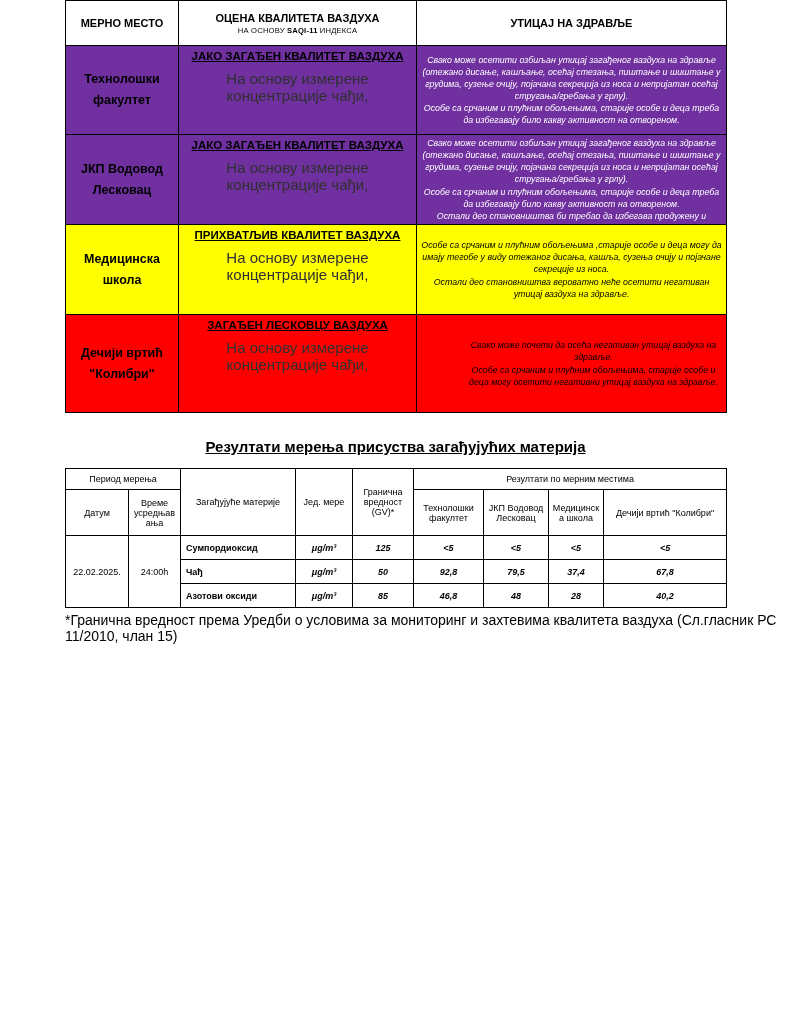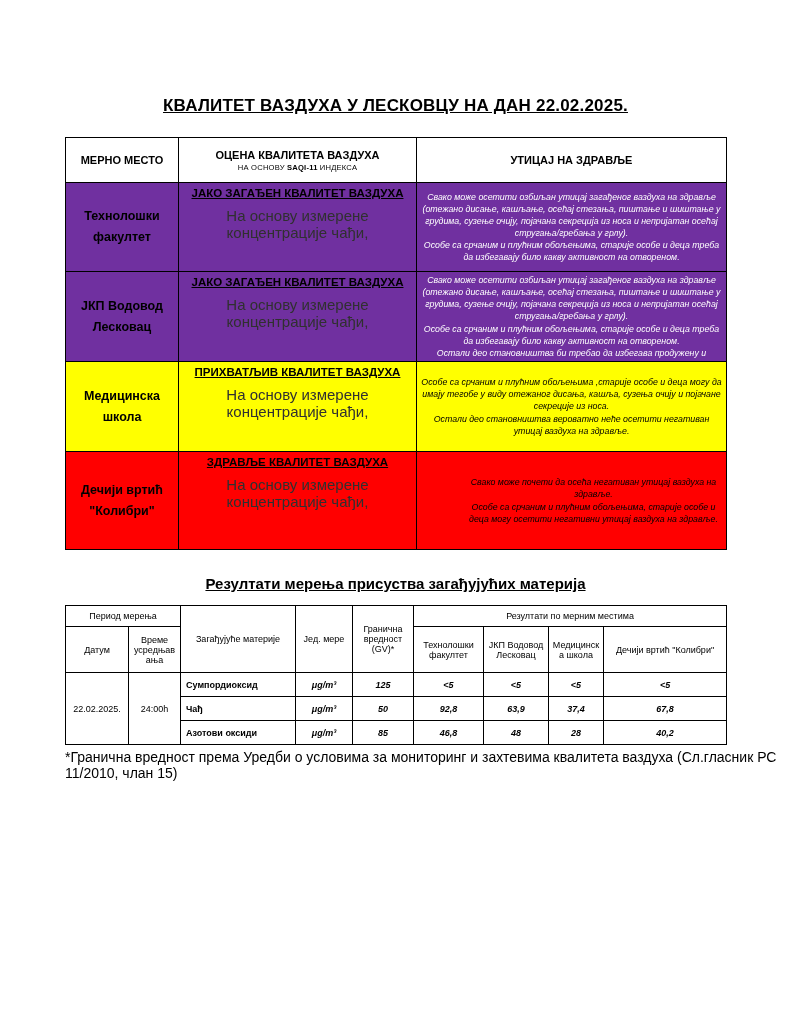--- a/index.html
+++ b/index.html
@@ -51,21 +51,20 @@
   .pollutant-cell { text-align: left !important; font-weight: bold !important; padding-left: 5px !important; }
   .bold-cell { font-weight: bold !important; font-style: italic; }
 
   .footnote { margin: 4px 0 0 65px; font-size: 14px; color: #000; }
 </style>
 </head>
 <body>
 
 <div class="sheet">
 
-  <div class="doc-title">КВАЛИТЕТ ВАЗДУХА У ЛЕСКОВЦУ НА ДАН 22.02.2025.</div>
 
   <table class="q-table">
     <colgroup>
       <col style="width:113px">
         <col style="width:238px">
         <col style="width:310px">
     </colgroup>
     <thead>
       <tr class="q-head">
         <th>МЕРНО МЕСТО</th>
@@ -101,21 +100,21 @@
           <td class="rating-cell">
             <div class="rating-title">ПРИХВАТЉИВ КВАЛИТЕТ ВАЗДУХА</div>
             <div class="basis">На основу измерене концентрације чађи,</div>
           </td>
           <td class="impact-cell" style="color: rgb(0, 0, 0);">Особе са срчаним и плућним обољењима ,старије особе и деца могу да имају тегобе у виду отежаног дисања, кашља, сузења очију и појачане секреције из носа.
 Остали део становништва вероватно неће осетити негативан утицај ваздуха на здравље.</td>
         </tr>
         <tr style="height: 98px; background-color: rgb(255, 0, 0);">
           <td class="station-cell">Дечији вртић "Колибри"</td>
           <td class="rating-cell">
-            <div class="rating-title">ЗДРАВЉЕ КВАЛИТЕТ ВАЗДУХА</div>
+            <div class="rating-title">ЗАГАЂЕН ЛЕСКОВЦУ ВАЗДУХА</div>
             <div class="basis">На основу измерене концентрације чађи,</div>
           </td>
           <td class="impact-cell" style="color: rgb(0, 0, 0); padding-left: 48px;">Свако може почети да осећа негативан утицај ваздуха на здравље.
 Особе са срчаним и плућним обољењима, старије особе и деца могу осетити негативни утицај ваздуха на здравље.</td>
         </tr>
       </tbody>
   </table>
 
   <div class="results-heading">Резултати мерења присуства загађујућих материја</div>
 
@@ -158,21 +157,21 @@
           <td class="bold-cell">&lt;5</td>
           <td class="bold-cell">&lt;5</td>
           <td class="bold-cell">&lt;5</td>
           <td class="bold-cell">&lt;5</td>
         </tr>
         <tr class="r-data">
           <td class="pollutant-cell">Чађ</td>
           <td class="bold-cell">μg/m³</td>
           <td class="bold-cell">50</td>
           <td class="bold-cell">92,8</td>
-          <td class="bold-cell">63,9</td>
+          <td class="bold-cell">79,5</td>
           <td class="bold-cell">37,4</td>
           <td class="bold-cell">67,8</td>
         </tr>
         <tr class="r-data">
           <td class="pollutant-cell">Азотови оксиди</td>
           <td class="bold-cell">μg/m³</td>
           <td class="bold-cell">85</td>
           <td class="bold-cell">46,8</td>
           <td class="bold-cell">48</td>
           <td class="bold-cell">28</td>

